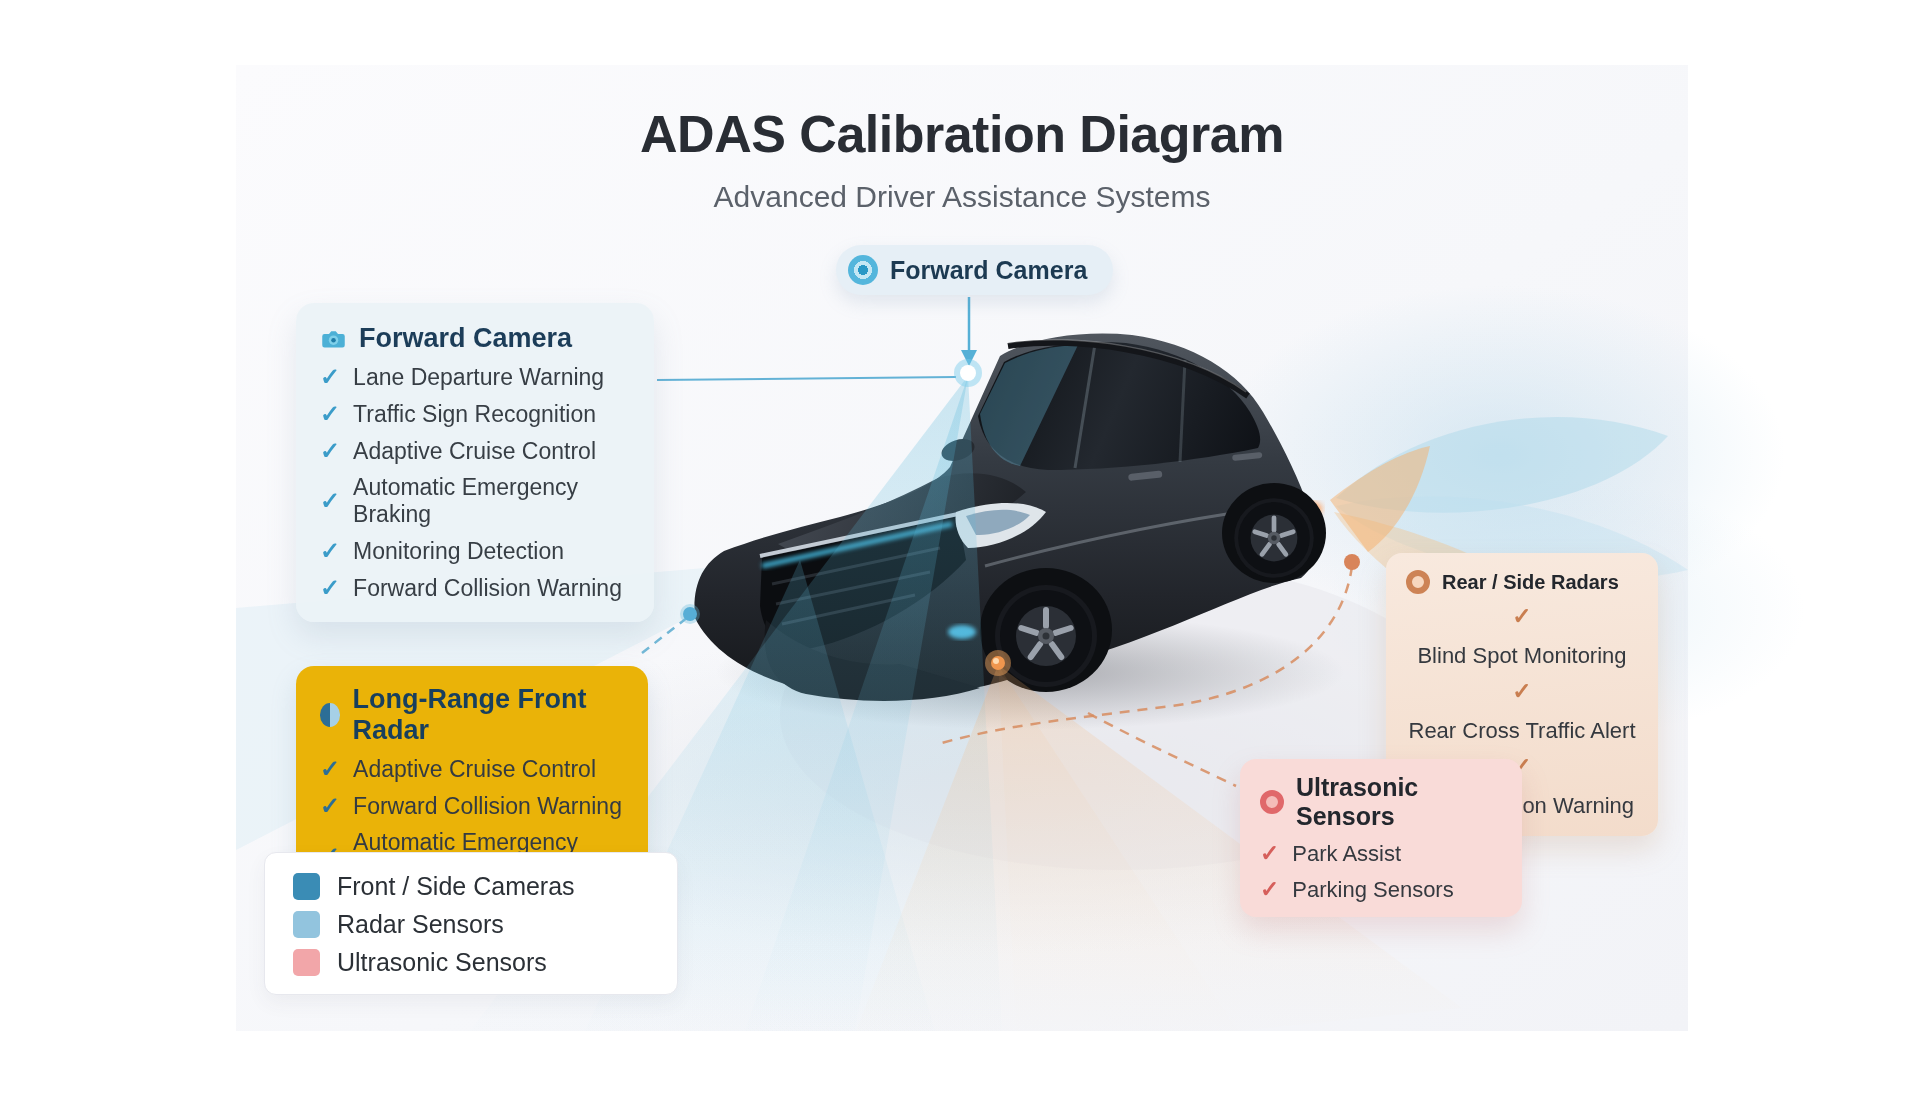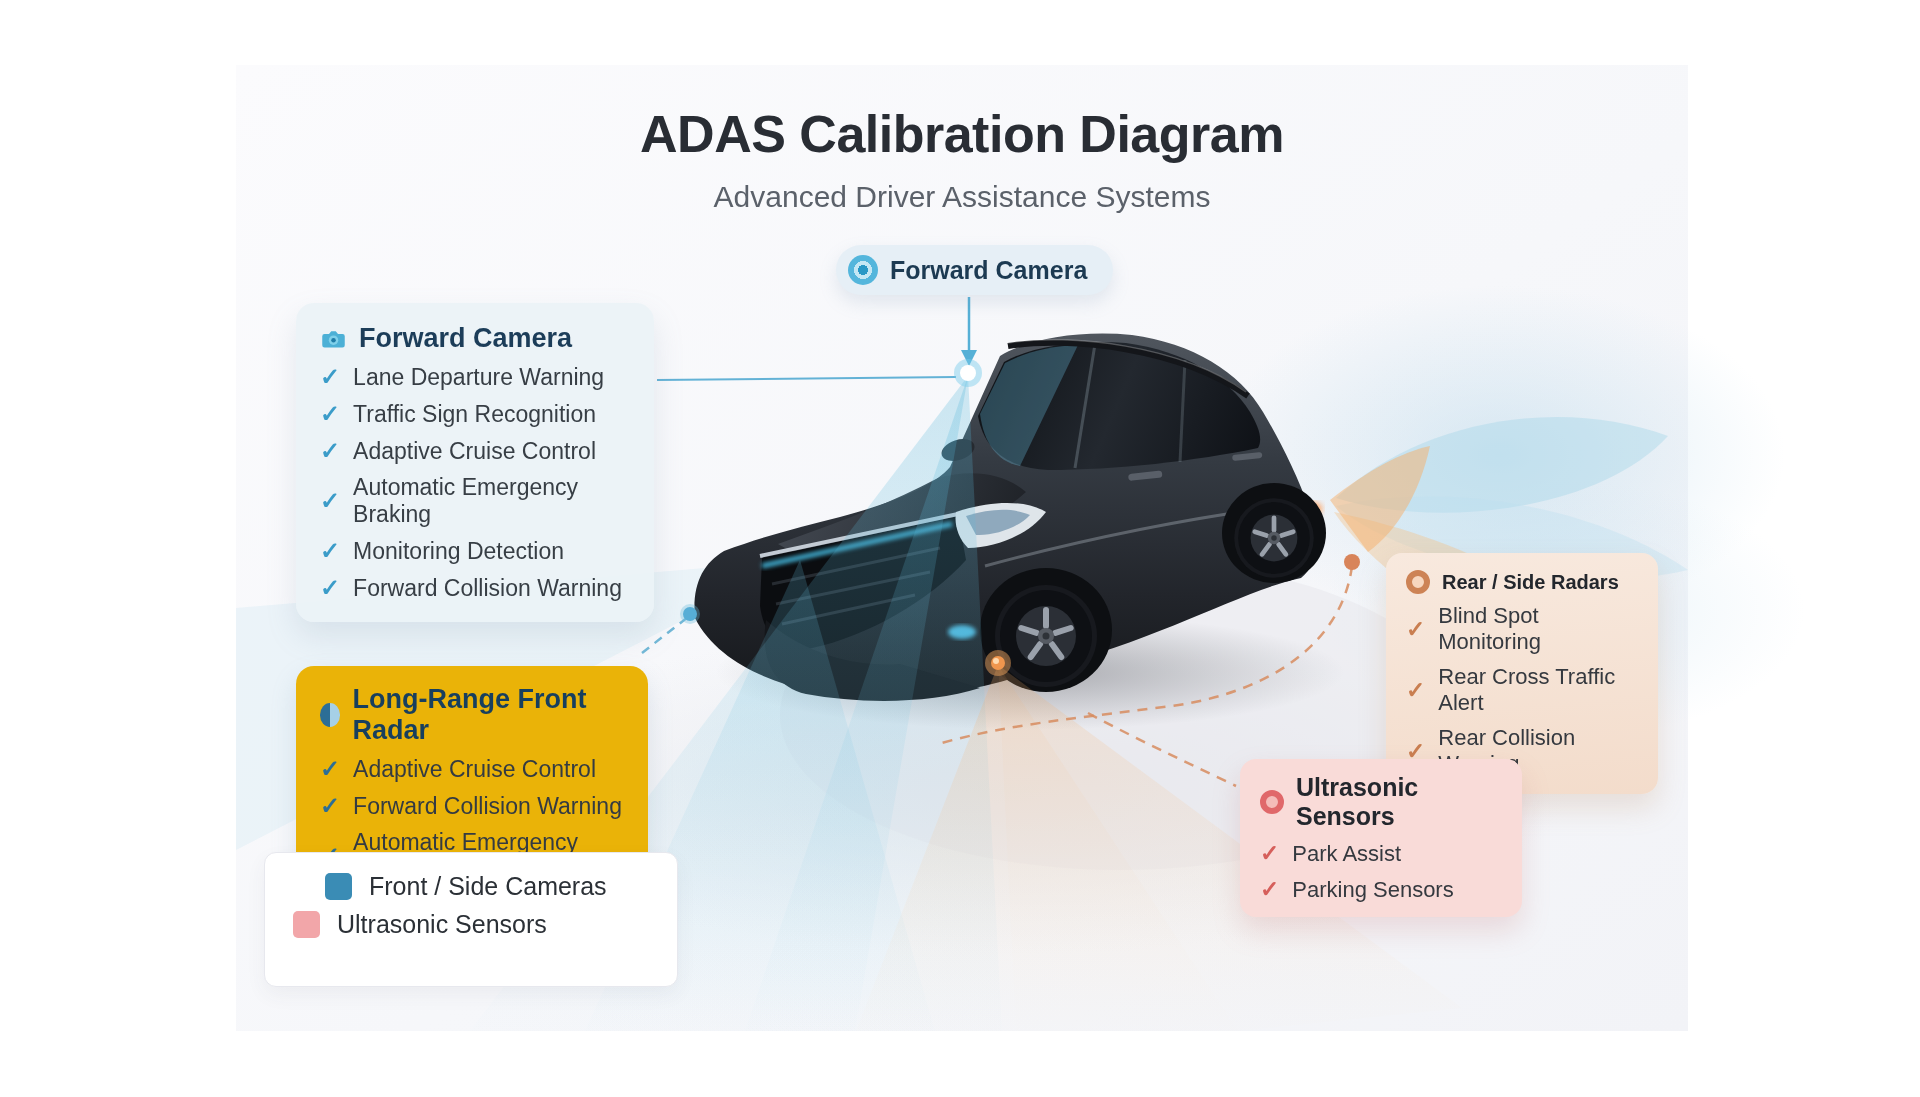--- a/index.html
+++ b/index.html
@@ -44,28 +44,28 @@
   .panel-radar .row{font-size:23px;color:#343b42;}
   .panel-radar .chk{color:#2c6e96;font-size:24px;}
   .panel-radar .row:first-of-type{margin-top:13px;}
   .half-icon{width:24px;height:24px;border-radius:50%;
         background:linear-gradient(90deg,#2c6e96 50%,#a6d0e7 50%);}
 
   .legend{left:264px;top:852px;width:414px;min-height:135px;padding:17px 28px;
         background:#ffffff;border:1px solid #e7e8ee;border-radius:12px;
         box-shadow:0 8px 20px rgba(60,70,90,0.06);}
   .lrow{display:flex;align-items:center;gap:17px;margin-top:9px;font-size:25px;color:#2b3036;}
-  .lrow:first-child{margin-top:2px;margin-left:32px;}
+  .lrow:first-child{margin-top:2px;}
   .swatch{width:27px;height:27px;border-radius:5px;flex:0 0 auto;}
 
   .panel-peach{left:1386px;top:553px;width:272px;min-height:183px;padding:17px 20px;
         background:linear-gradient(175deg,#f8e9de,#f3dccb);border-radius:16px;
         box-shadow:0 14px 28px rgba(185,140,105,0.22);}
   .panel-peach .head-label{font-size:20px;color:#23272d;}
-  .panel-peach .row{font-size:22px;color:#35393f;}
+  .panel-peach .row{font-size:22px;color:#35393f;flex-direction:column;}
   .panel-peach .chk{color:#c97e50;font-size:23px;}
   .panel-peach .row:first-of-type{margin-top:12px;}
   .ring-icon{width:12px;height:12px;border-radius:50%;flex:0 0 auto;}
   .ring-orange{border:6px solid #cd8355;background:#f7d7bf;}
   .ring-red{border:6px solid #e0686a;background:#f4bcb9;}
 
   .panel-pink{left:1240px;top:759px;width:282px;min-height:135px;padding:14px 20px;
         background:#f9dbd8;border-radius:16px;box-shadow:0 14px 28px rgba(195,120,120,0.22);}
   .panel-pink .head-label{font-size:25px;color:#23272d;}
   .panel-pink .row{font-size:22px;color:#35393f;}
@@ -287,20 +287,24 @@
       <span>Automatic Emergency Braking</span>
     </div>
   </div>
 
   <div class="panel legend">
     <div class="lrow">
       <span class="swatch" style="background-color: rgb(58, 140, 181);"></span>
       <span>Front / Side Cameras</span>
     </div>
     <div class="lrow">
+      <span class="swatch" style="background-color: rgb(146, 196, 222);"></span>
+      <span>Radar Sensors</span>
+    </div>
+    <div class="lrow">
       <span class="swatch" style="background-color: rgb(242, 166, 169);"></span>
       <span>Ultrasonic Sensors</span>
     </div>
   </div>
 
   <div class="panel panel-peach">
     <div class="head">
       <span class="ring-icon ring-orange"></span>
       <span class="head-label">Rear / Side Radars</span>
     </div>

